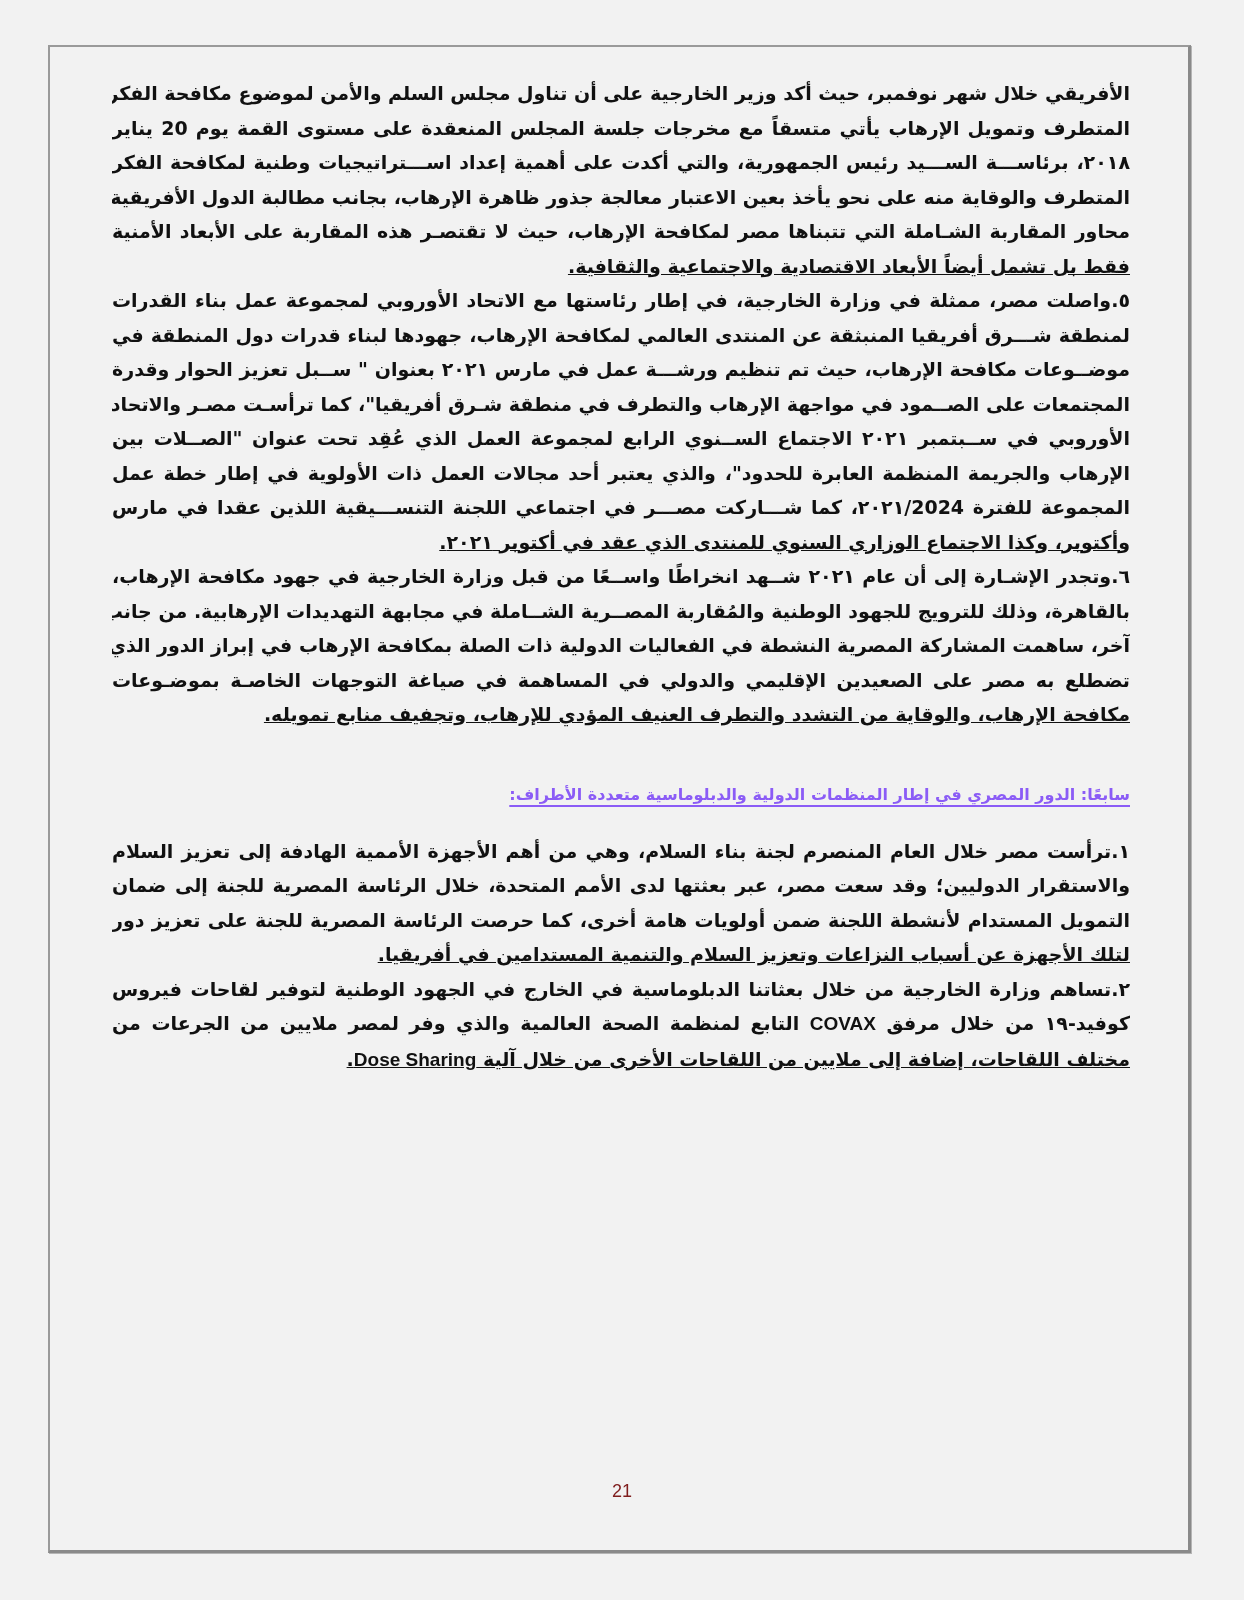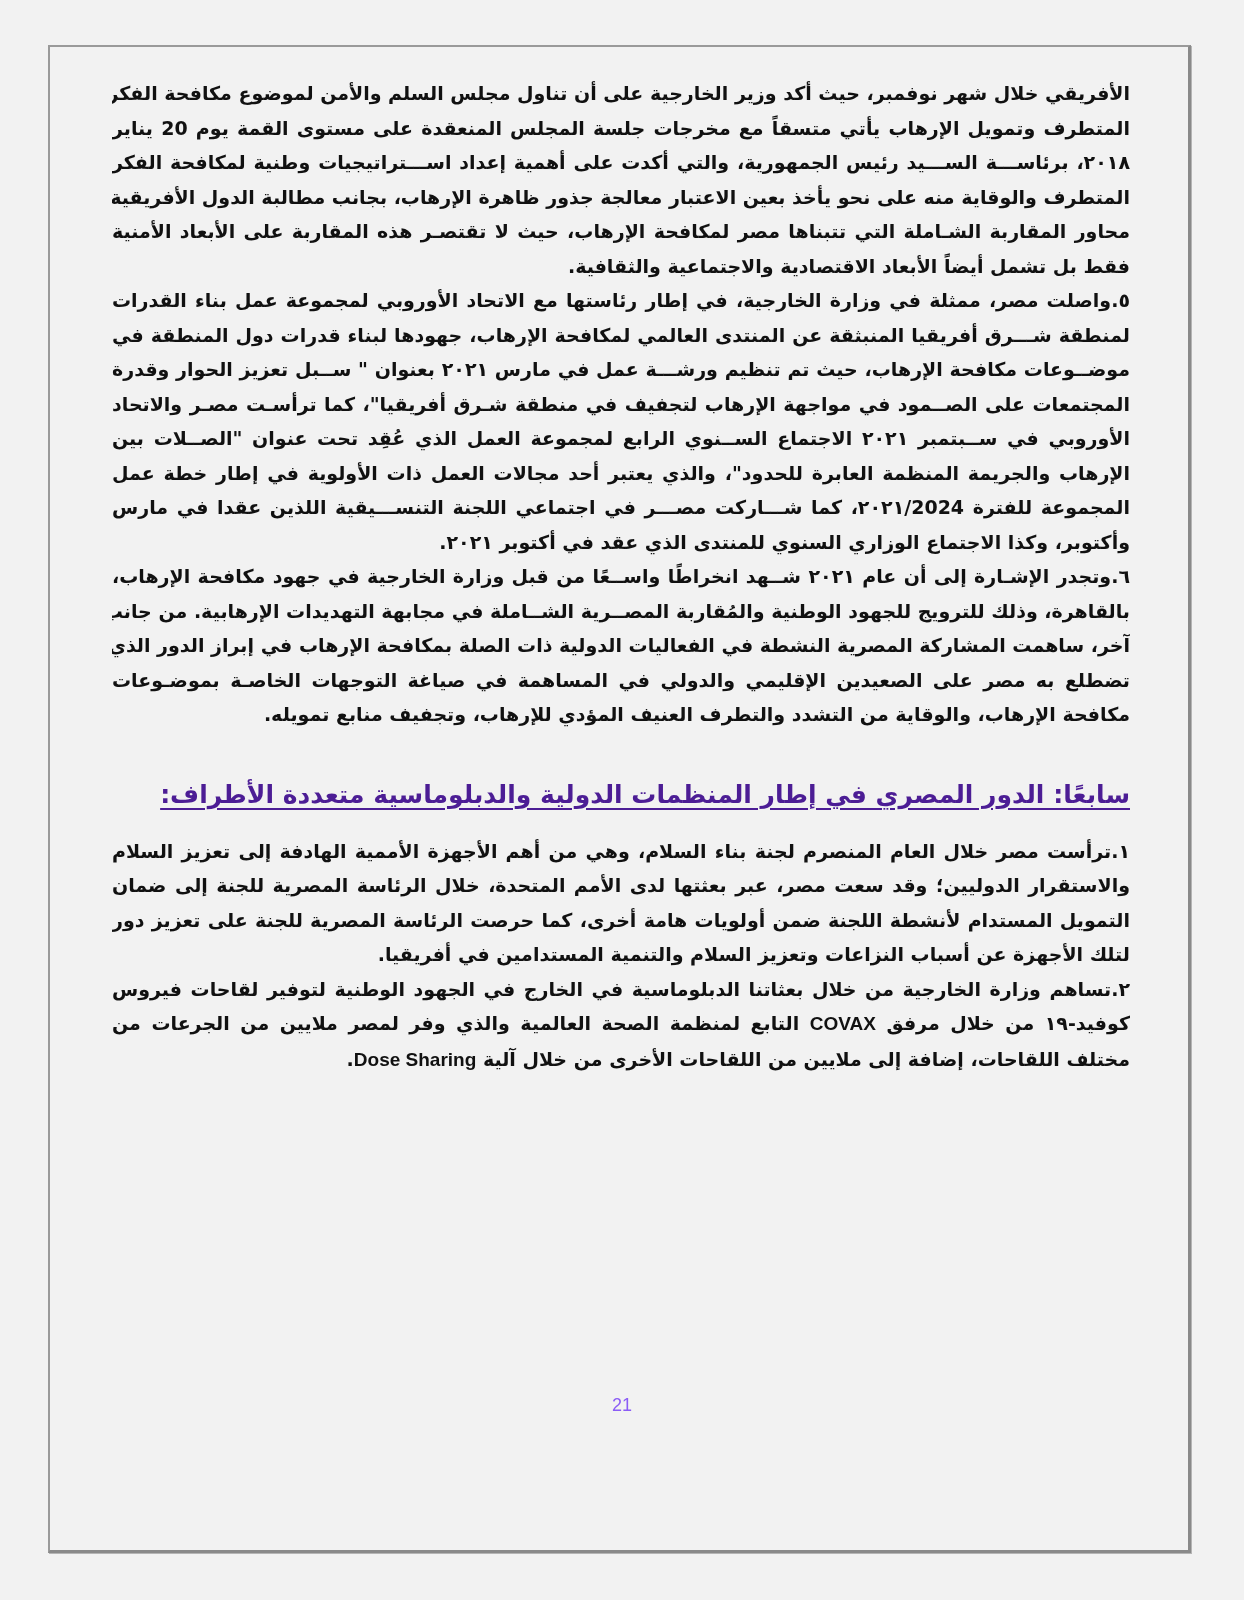--- a/index.html
+++ b/index.html
@@ -46,49 +46,50 @@
   }
   .para .line {
     display: block;
     text-align: justify;
     text-align-last: justify;
     white-space: nowrap;
     overflow: hidden;
   }
   .para .line.last {
     text-align-last: right;
+    text-decoration: underline;
   }
   .spacer-lg { height: 46px; }
   .spacer-md { height: 22px; }
   .section-heading {
     margin: 0;
     font-weight: bold;
-    font-size: 25px;
+    font-size: 16px;
     line-height: 34px;
-    color: #4c1d95;
+    color: #8b5cf6;
     text-decoration: underline;
     text-decoration-thickness: 2px;
     text-underline-offset: 5px;
     text-align: right;
   }
   .latin {
     font-family: "Liberation Sans", sans-serif;
     font-weight: bold;
     direction: ltr;
     unicode-bidi: embed;
   }
   .page-number {
     position: absolute;
     left: 0;
     width: 1244px;
-    top: 1395px;
+    top: 1481px;
     text-align: center;
     font-family: "Liberation Sans", sans-serif;
     font-size: 18px;
-    color: #8b5cf6;
+    color: #7f1d1d;
     font-weight: normal;
   }
 </style>
 </head>
 <body>
 
 <div class="page-frame"></div>
 
 <div class="content">
   <div id="top-paras">
@@ -97,21 +98,21 @@
         <span class="line">المتطرف وتمويل الإرهاب يأتي متسقاً مع  مخرجات جلسة المجلس المنعقدة على مستوى القمة يوم 20 يناير</span>
         <span class="line">٢٠١٨، برئاســـة الســـيد رئيس الجمهورية، والتي أكدت على أهمية إعداد اســـتراتيجيات وطنية لمكافحة الفكر</span>
         <span class="line">المتطرف والوقاية منه على نحو يأخذ بعين الاعتبار معالجة جذور ظاهرة الإرهاب، بجانب مطالبة الدول الأفريقية</span>
         <span class="line">محاور المقاربة الشـاملة التي تتبناها مصر لمكافحة الإرهاب، حيث لا تقتصـر هذه المقاربة على الأبعاد الأمنية</span>
         <span class="line last">فقط بل تشمل أيضاً الأبعاد الاقتصادية والاجتماعية والثقافية.</span>
       </p>
       <p class="para">
         <span class="line">٥.واصلت مصر، ممثلة في وزارة الخارجية، في إطار رئاستها مع الاتحاد الأوروبي  لمجموعة عمل بناء القدرات</span>
         <span class="line">لمنطقة شـــرق أفريقيا المنبثقة عن المنتدى العالمي لمكافحة الإرهاب، جهودها لبناء  قدرات دول المنطقة في</span>
         <span class="line">موضــوعات مكافحة الإرهاب، حيث تم تنظيم ورشـــة عمل في مارس ٢٠٢١ بعنوان " ســبل تعزيز الحوار وقدرة</span>
-        <span class="line">المجتمعات على الصــمود في مواجهة الإرهاب لتجفيف في منطقة شـرق أفريقيا"، كما ترأسـت مصـر والاتحاد</span>
+        <span class="line">المجتمعات على الصــمود في مواجهة الإرهاب والتطرف في منطقة شـرق أفريقيا"، كما ترأسـت مصـر والاتحاد</span>
         <span class="line">الأوروبي في ســبتمبر ٢٠٢١ الاجتماع الســنوي الرابع لمجموعة العمل الذي عُقِد تحت عنوان "الصــلات بين</span>
         <span class="line">الإرهاب والجريمة المنظمة العابرة للحدود"، والذي يعتبر أحد مجالات العمل ذات الأولوية في إطار خطة عمل</span>
         <span class="line">المجموعة للفترة ٢٠٢١/2024، كما شـــاركت مصـــر في اجتماعي اللجنة التنســـيقية اللذين عقدا في مارس</span>
         <span class="line last">وأكتوبر، وكذا الاجتماع الوزاري السنوي للمنتدى الذي عقد في أكتوبر ٢٠٢١.</span>
       </p>
       <p class="para">
         <span class="line">٦.وتجدر الإشـارة إلى أن عام ٢٠٢١ شــهد انخراطًا واســعًا من قبل وزارة الخارجية في جهود مكافحة الإرهاب،</span>
         <span class="line">بالقاهرة، وذلك للترويج للجهود الوطنية والمُقاربة المصــرية الشــاملة في مجابهة التهديدات الإرهابية. من جانب</span>
         <span class="line">آخر، ساهمت المشاركة المصرية النشطة في الفعاليات الدولية ذات الصلة بمكافحة الإرهاب في إبراز الدور الذي</span>
         <span class="line">تضطلع به مصر على الصعيدين الإقليمي والدولي في المساهمة في صياغة التوجهات الخاصـة بموضـوعات</span>

